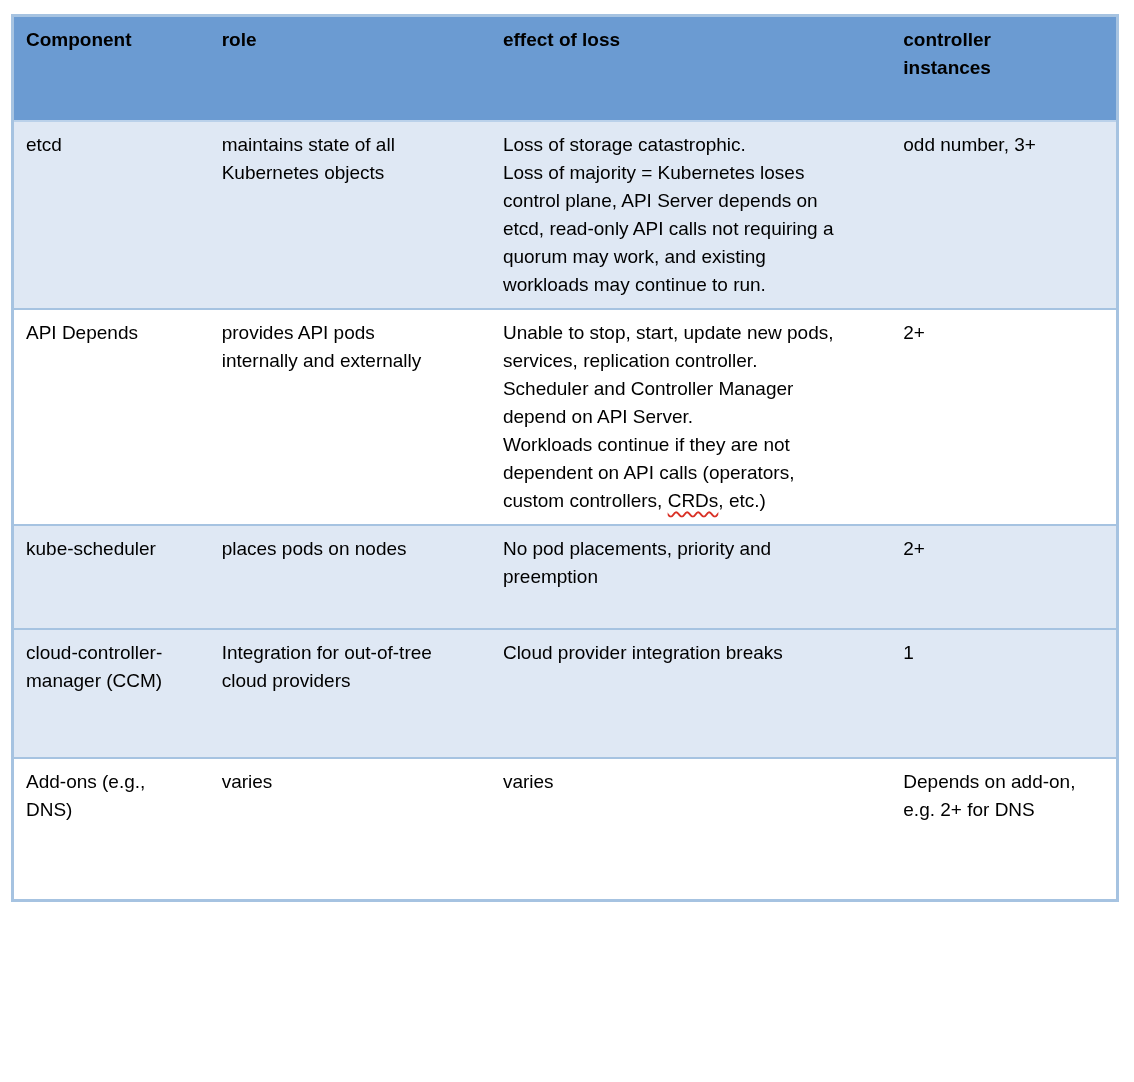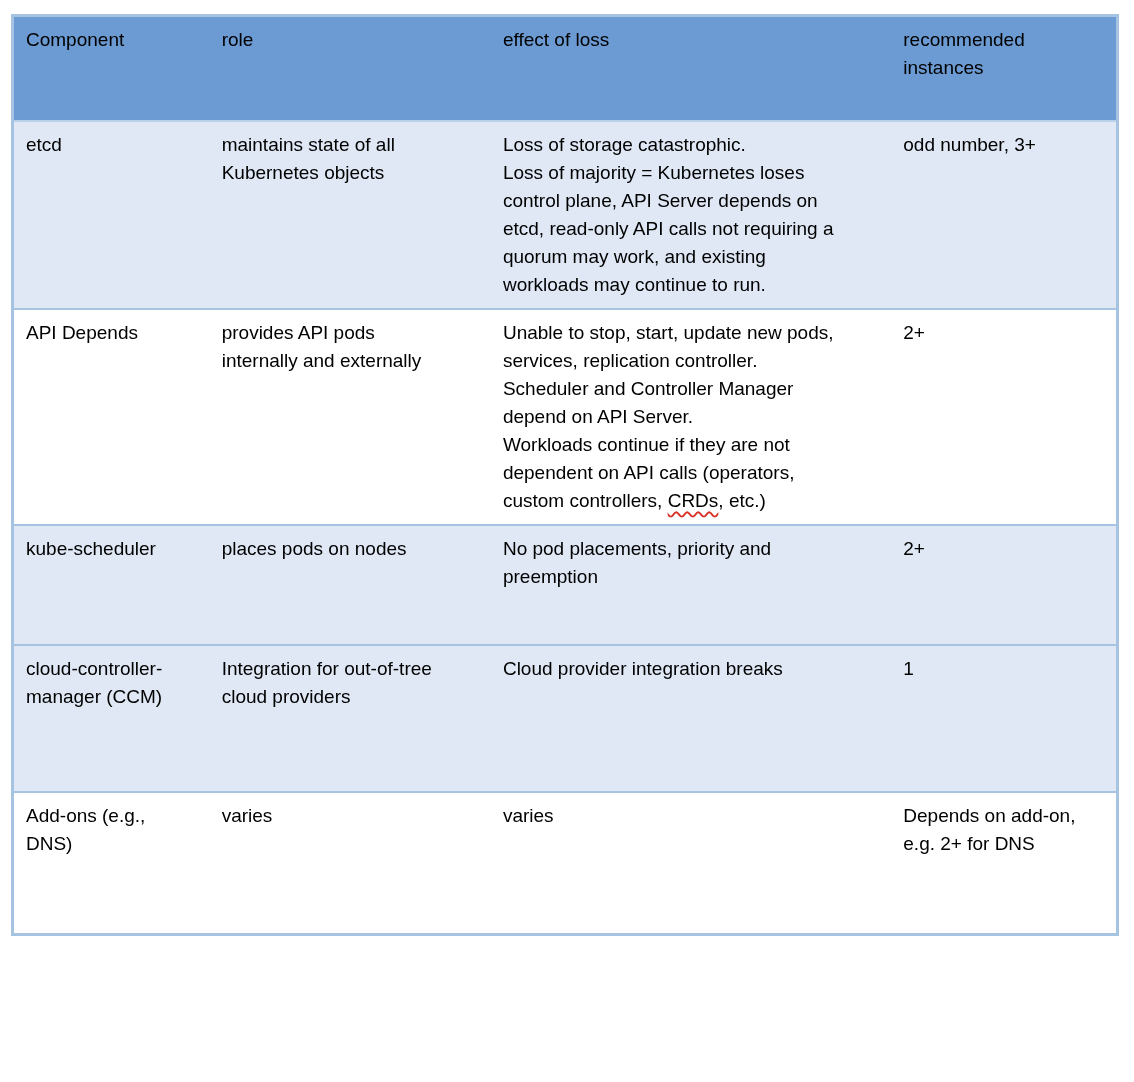--- a/index.html
+++ b/index.html
@@ -31,21 +31,21 @@
   table.k8s-table td, table.k8s-table th{
     vertical-align:top;
     text-align:left;
     font-weight:400;
     font-size:19px;
     line-height:28px;
     padding:9px 14px 9px 12px;
     white-space:pre-line;
     overflow:hidden;
   }
-  tr.header-row th{background:var(--header-bg);}
+  tr.header-row th{background:var(--header-bg);font-weight:bold;}
   tr.data-row td{border-top:2px solid var(--border);}
   tr.data-row.first td{border-top:2px solid var(--border-light);margin-left:8px;}
   tr.data-row.alt td{background:var(--alt-bg);}
   tr.data-row.plain td{background:var(--white-bg);}
   .col-component{width:197px;}
   .col-role{width:281px;}
   .col-effect{width:400px;}
   .col-instances{width:226px;}
   .squiggle{
     text-decoration-line:underline;
@@ -66,21 +66,21 @@
       <col class="col-component">
       <col class="col-role">
       <col class="col-effect">
       <col class="col-instances">
     </colgroup>
     <tbody>
       <tr class="header-row" style="height:105px">
         <th>Component</th>
         <th>role</th>
         <th>effect of loss</th>
-        <th>recommended
+        <th>controller
 instances</th>
       </tr>
 
       <tr class="data-row alt first" style="height:186px">
         <td>etcd</td>
         <td>maintains state of all
 Kubernetes objects</td>
         <td>Loss of storage catastrophic.
 Loss of majority = Kubernetes loses
 control plane, API Server depends on
@@ -97,30 +97,30 @@
         <td><span>Unable to stop, start, update new pods,
 services, replication controller.
 Scheduler and Controller Manager
 depend on API Server.
 Workloads continue if they are not
 dependent on API calls (operators,
 custom controllers, </span><span class="squiggle">CRDs</span><span>, etc.)</span></td>
         <td>2+</td>
       </tr>
 
-      <tr class="data-row alt" style="height:120px">
+      <tr class="data-row alt" style="height:104px">
         <td>kube-scheduler</td>
         <td>places pods on nodes</td>
         <td>No pod placements, priority and
 preemption</td>
         <td>2+</td>
       </tr>
 
 
-      <tr class="data-row alt" style="height:147px">
+      <tr class="data-row alt" style="height:129px">
         <td>cloud-controller-
 manager (CCM)</td>
         <td>Integration for out-of-tree
 cloud providers</td>
         <td>Cloud provider integration breaks</td>
         <td>1</td>
       </tr>
 
       <tr class="data-row plain" style="height:143px">
         <td>Add-ons (e.g.,

